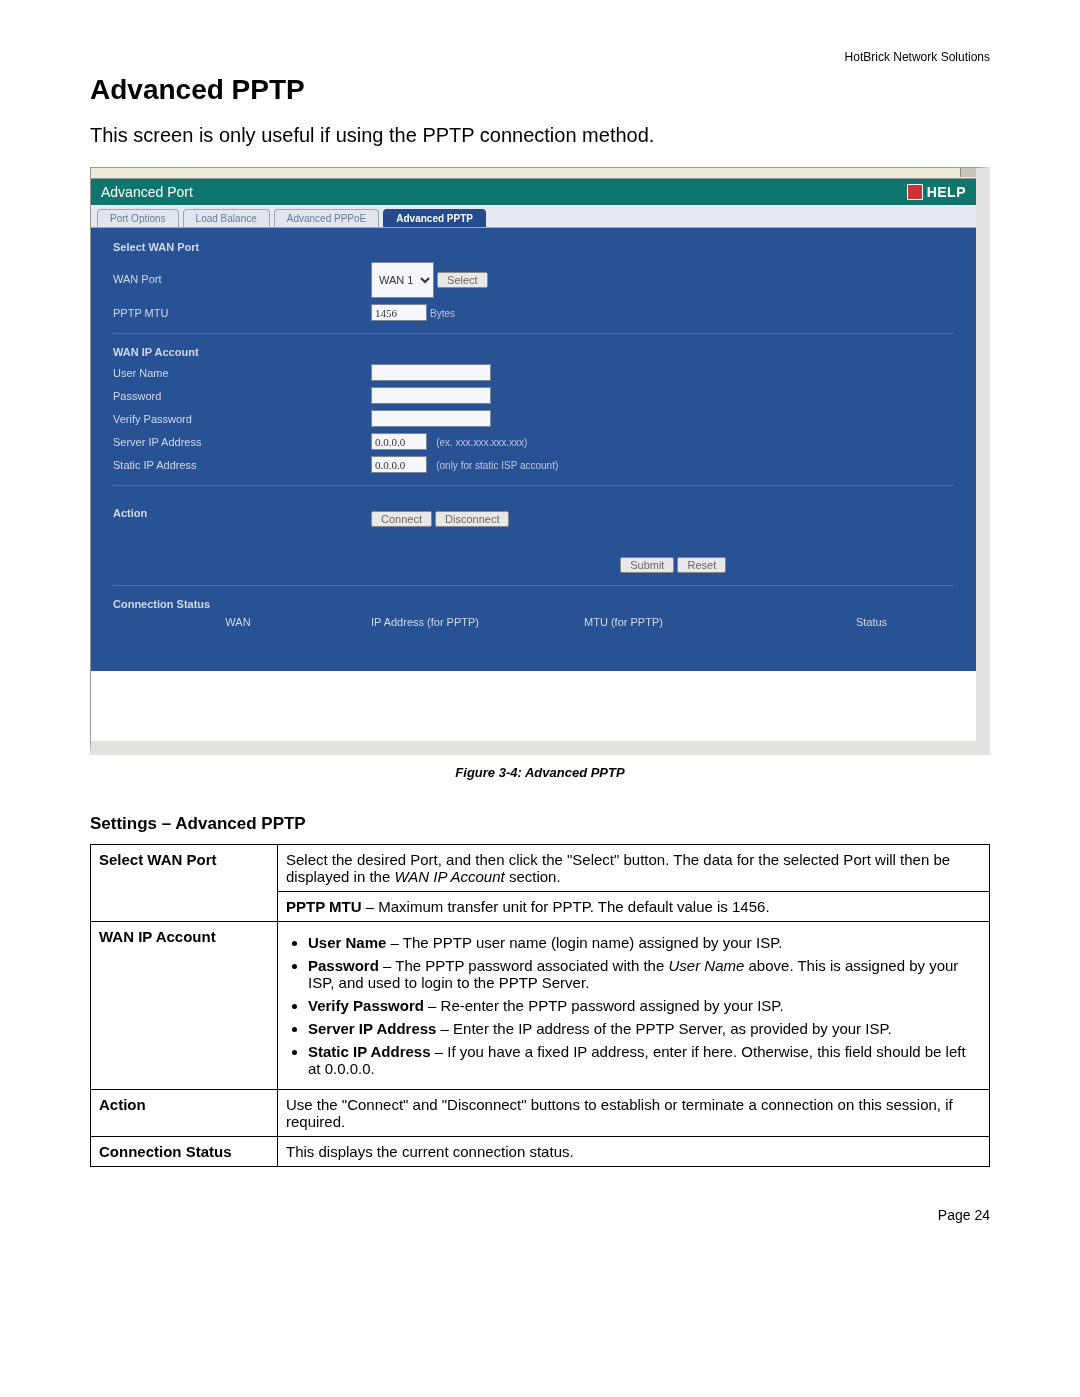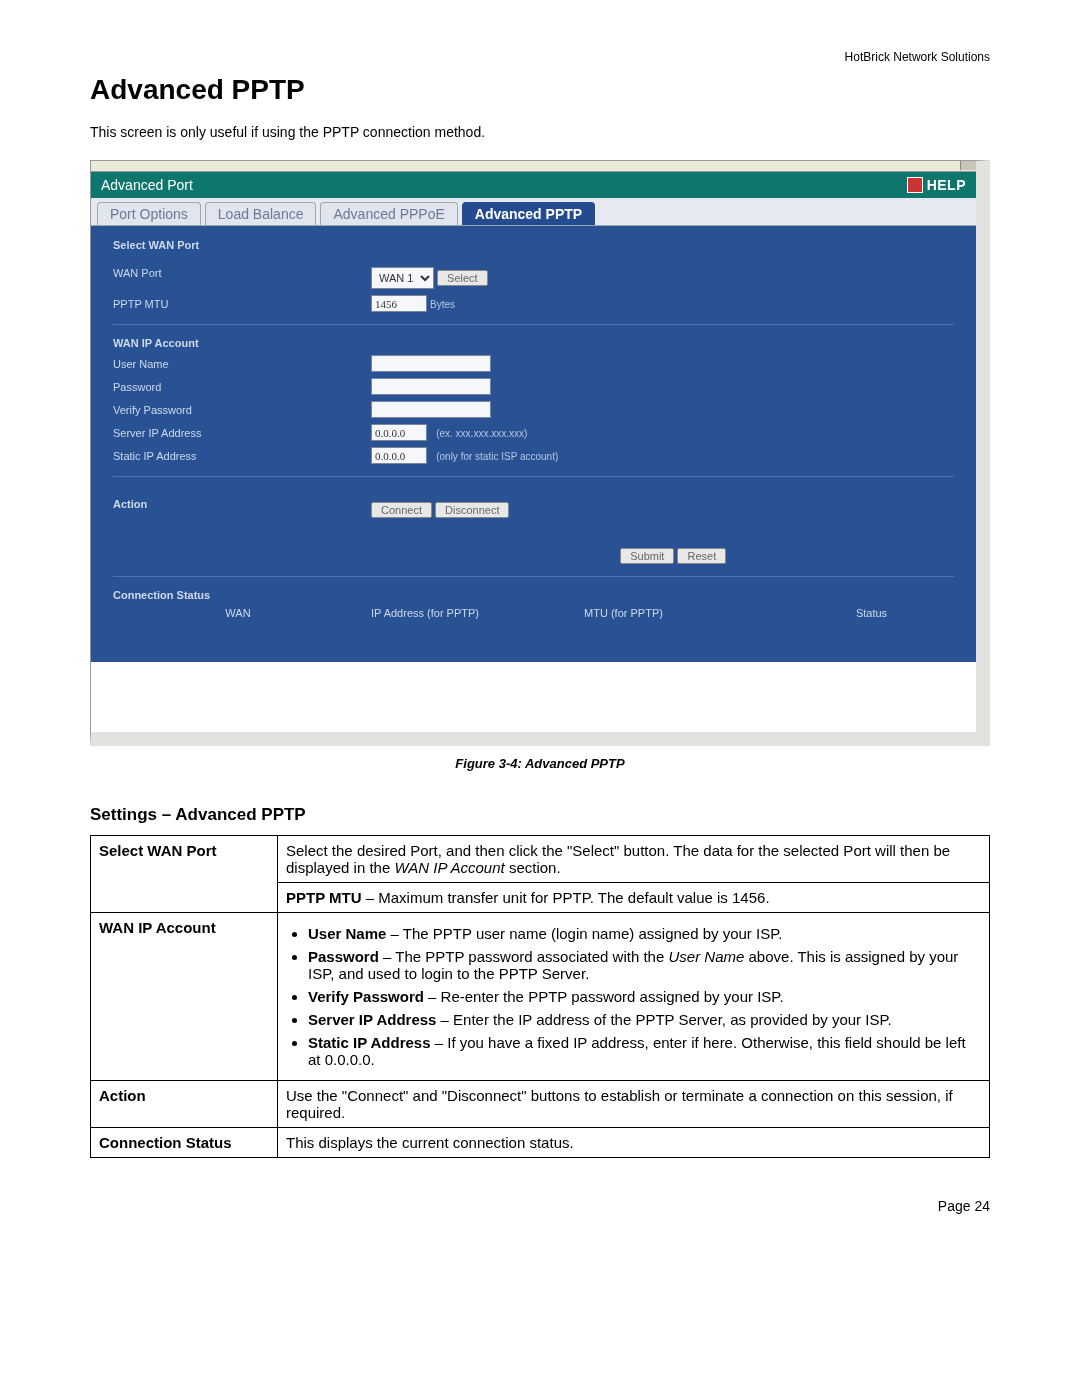--- a/index.html
+++ b/index.html
@@ -20,21 +20,21 @@
     font-size: 28px;
     font-weight: bold;
     margin: 10px 0 18px 0;
   }
   h2 {
     font-size: 17px;
     font-weight: bold;
     margin: 30px 0 10px 0;
   }
   .intro {
-    font-size: 14px;
+    font-size: 20px;
     margin-bottom: 20px;
   }
   .screenshot-wrap {
     border: none;
     background: #fff;
     position: relative;
   }
   .shot {
     border-right: 14px solid #e2e2de;
     border-bottom: 14px solid #e2e2de;
@@ -89,21 +89,21 @@
     border-bottom: 1px solid #9aa;
     display: flex;
     gap: 4px;
   }
   .tabbar .tab {
     padding: 3px 12px;
     background: #e1e5ed;
     border: 1px solid #9aa;
     border-bottom: none;
     border-radius: 4px 4px 0 0;
-    font-size: 14px;
+    font-size: 10px;
     color: #6b7a99;
     text-align: right;
   }
   .tabbar .tab.active {
     background: #244a8f;
     color: #fff;
     border-color: #244a8f;
     font-weight: bold;
   }
   .panel {
@@ -137,21 +137,21 @@
     font-size: 11px;
     height: 17px;
     background: #f5f7fa;
     border: 1px solid #7a849a;
     color: #333;
     padding: 0 3px;
     box-sizing: border-box;
   }
   .panel input.small { width: 56px; font-family: Liberation Serif, serif; }
   .panel input.med { width: 120px; }
-  .panel select { height: 22px; }
+  .panel select { height: 36px; }
   .btn {
     font-family: inherit;
     font-size: 11px;
     padding: 1px 9px;
     background: #e8e8e8;
     border: 1px solid #888;
     border-radius: 2px;
     color: #666;
     cursor: pointer;
     margin-top: 13px;

